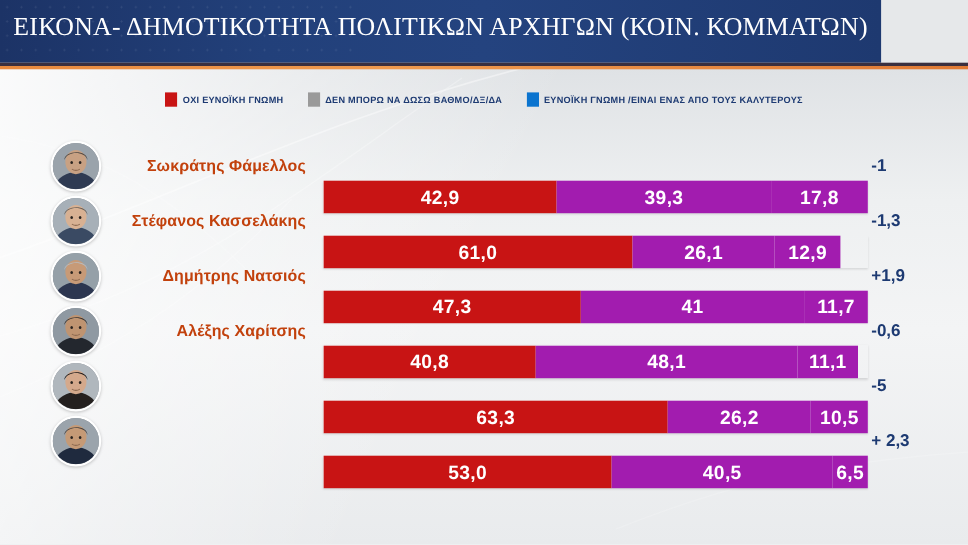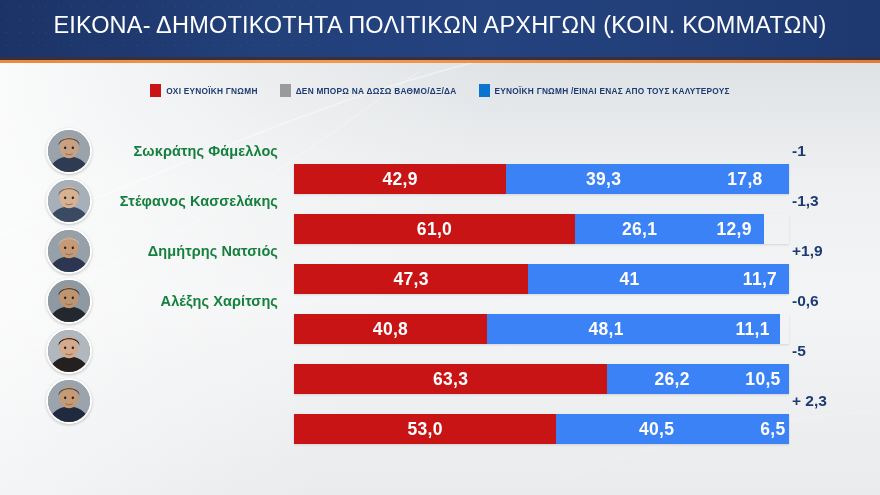--- a/index.html
+++ b/index.html
@@ -26,24 +26,25 @@
     position: absolute;
     left: 0; top: 61px;
     width: 880px; height: 434px;
     opacity: 0.55;
     pointer-events: none;
   }
 
   
   .header {
     position: absolute;
-    left: 0; top: 0; width: 880px; height: 57px;
+    left: 0; top: 0; width: 801px; height: 57px;
     background:
       linear-gradient(90deg, #1c3366 0%, #22407a 30%, #24437f 55%, #1e3970 100%);
     overflow: hidden;
+    font-family: Liberation Serif, serif;
   }
   .header::before {
     content: "";
     position: absolute; left: 0; top: 0; width: 330px; height: 57px;
     background-image:
       radial-gradient(circle, rgba(255,255,255,0.11) 0.8px, transparent 1px);
     background-size: 13px 13px;
     opacity: 0.8;
   }
   .header-title {
@@ -105,21 +106,21 @@
     overflow: hidden;
     background: #8a8f96;
     box-shadow: 0 1px 3px rgba(0,0,0,0.22);
   }
   .avatar svg { display: block; width: 100%; height: 100%; }
 
   .pname {
     position: absolute;
     left: 100px; width: 178px;
     text-align: right;
-    color: #15803d;
+    color: #c2410c;
     font-size: 14.5px;
     font-weight: bold;
     white-space: nowrap;
     letter-spacing: 0.1px;
   }
 
   .bar {
     position: absolute;
     left: 294px; width: 495px; height: 30px;
     top: 50%;
@@ -135,22 +136,22 @@
     justify-content: center;
     height: 100%;
     color: #ffffff;
     font-size: 17.5px;
     font-weight: bold;
     letter-spacing: 0.3px;
     white-space: nowrap;
     overflow: hidden;
   }
   .seg-neg  { background: #c81414; }
-  .seg-dk   { background: #3b82f6; text-align: right; }
-  .seg-pos  { background: #3b82f6; }
+  .seg-dk   { background: #a21caf; text-align: right; }
+  .seg-pos  { background: #a21caf; }
 
   .delta {
     position: absolute;
     left: 792px; width: 70px;
     text-align: left;
     color: #1d3a72;
     font-size: 15.5px;
     font-weight: bold;
     white-space: nowrap;
   }

